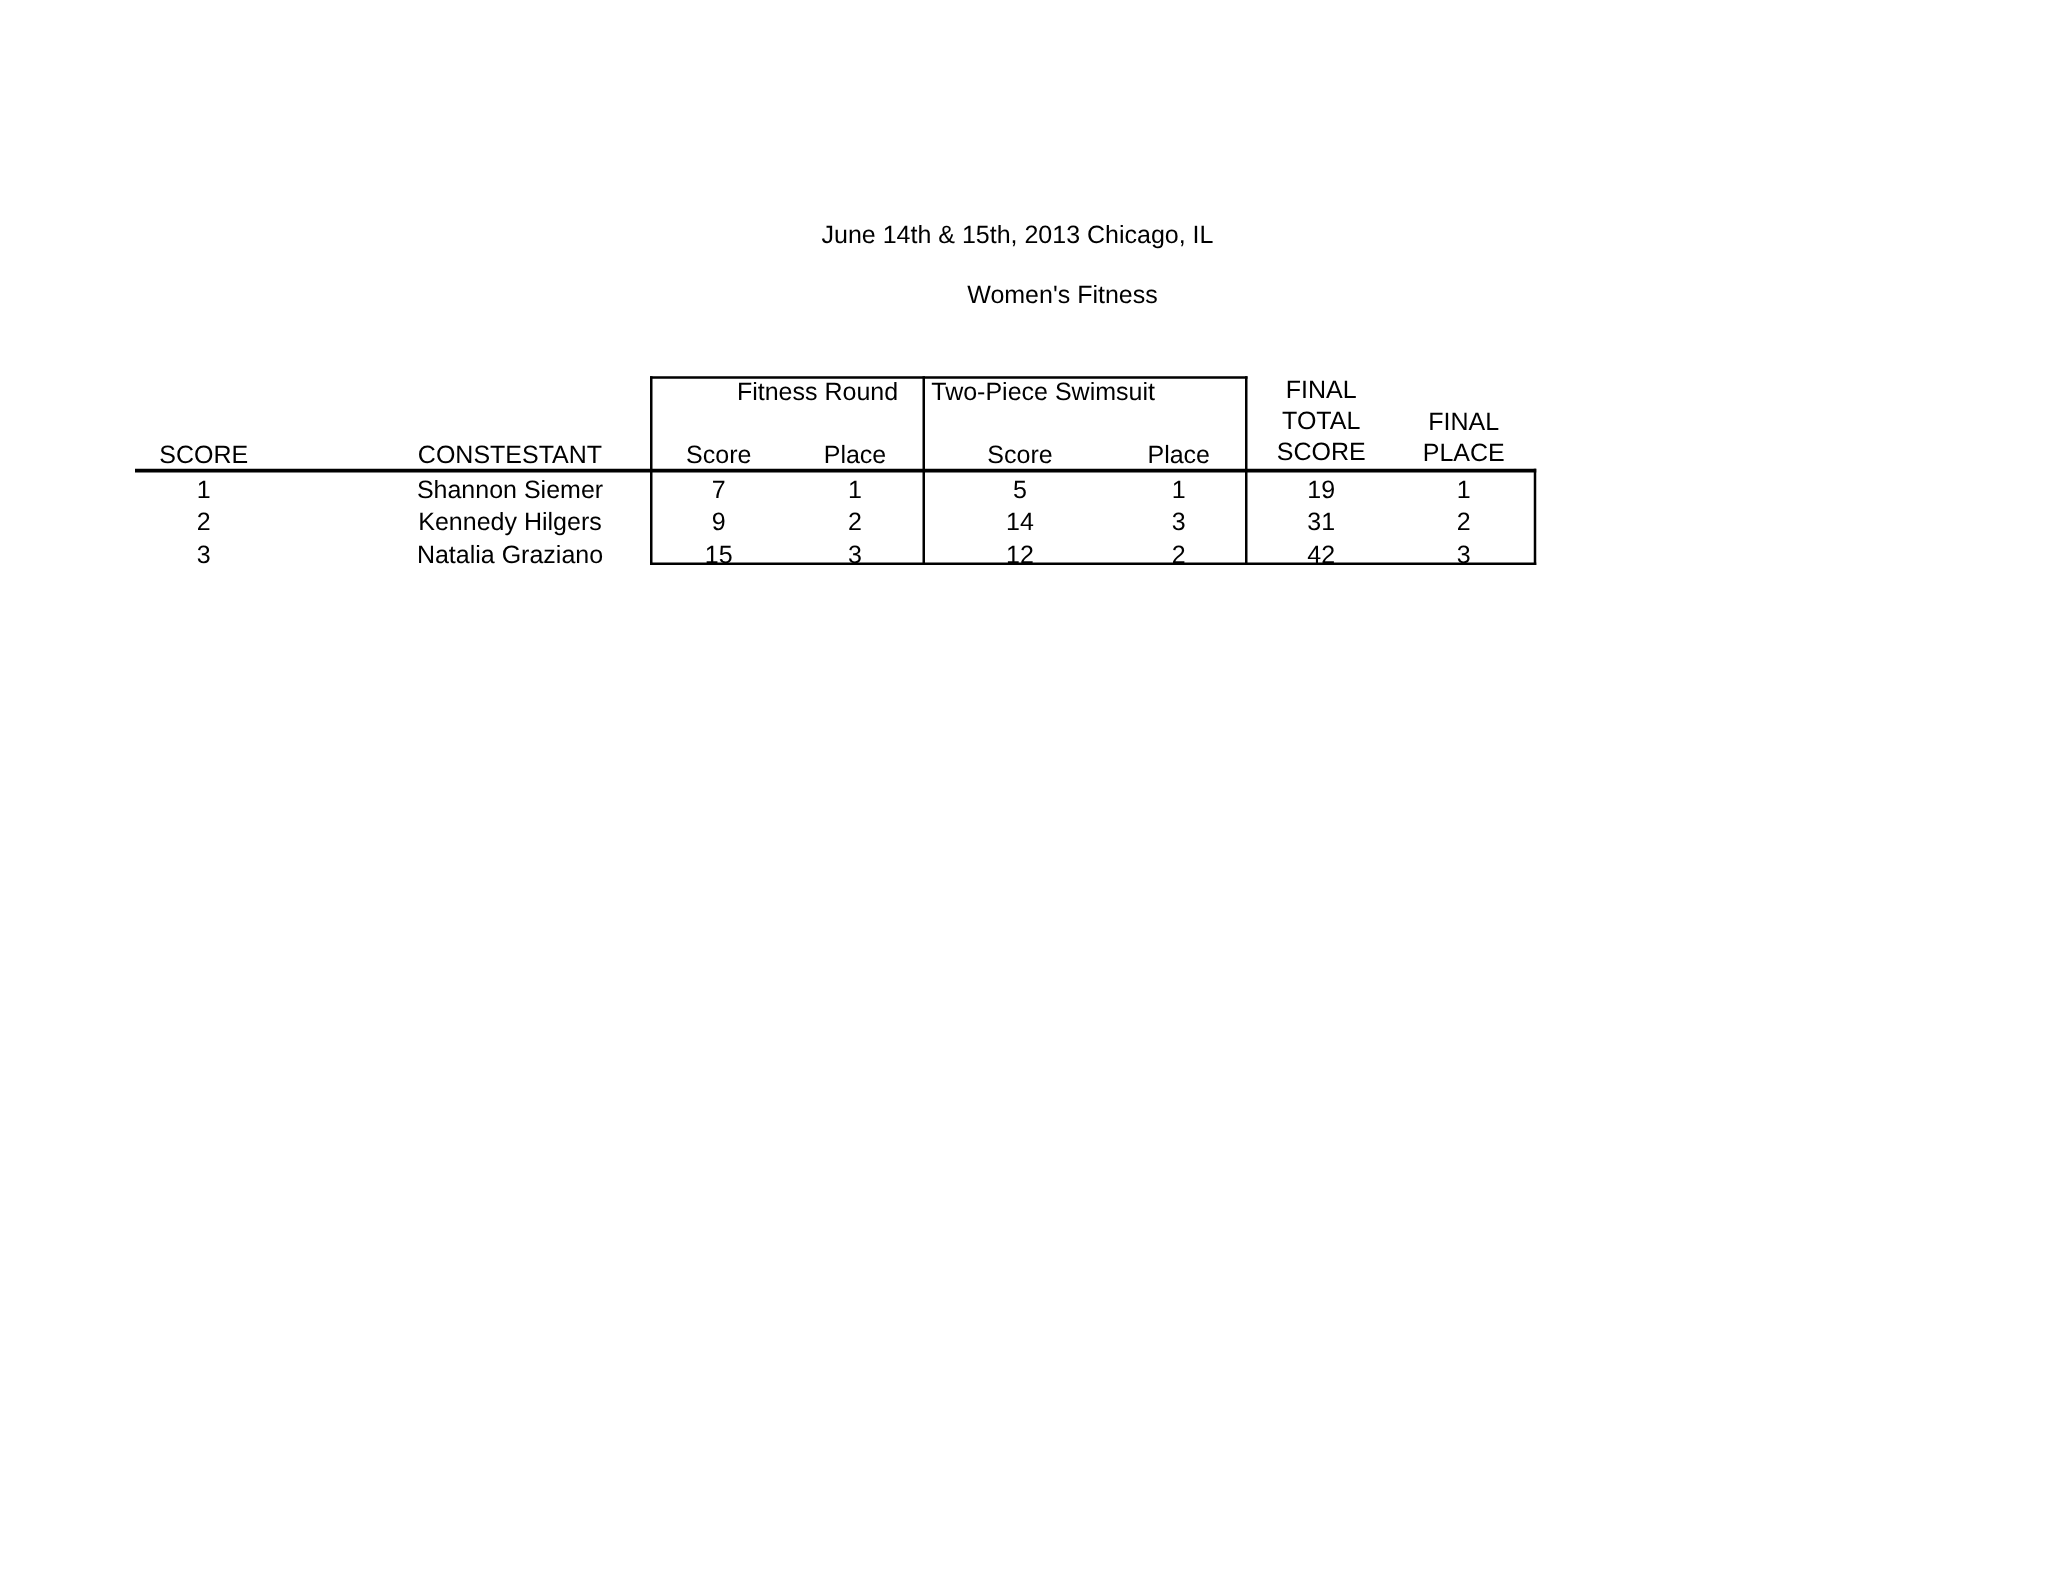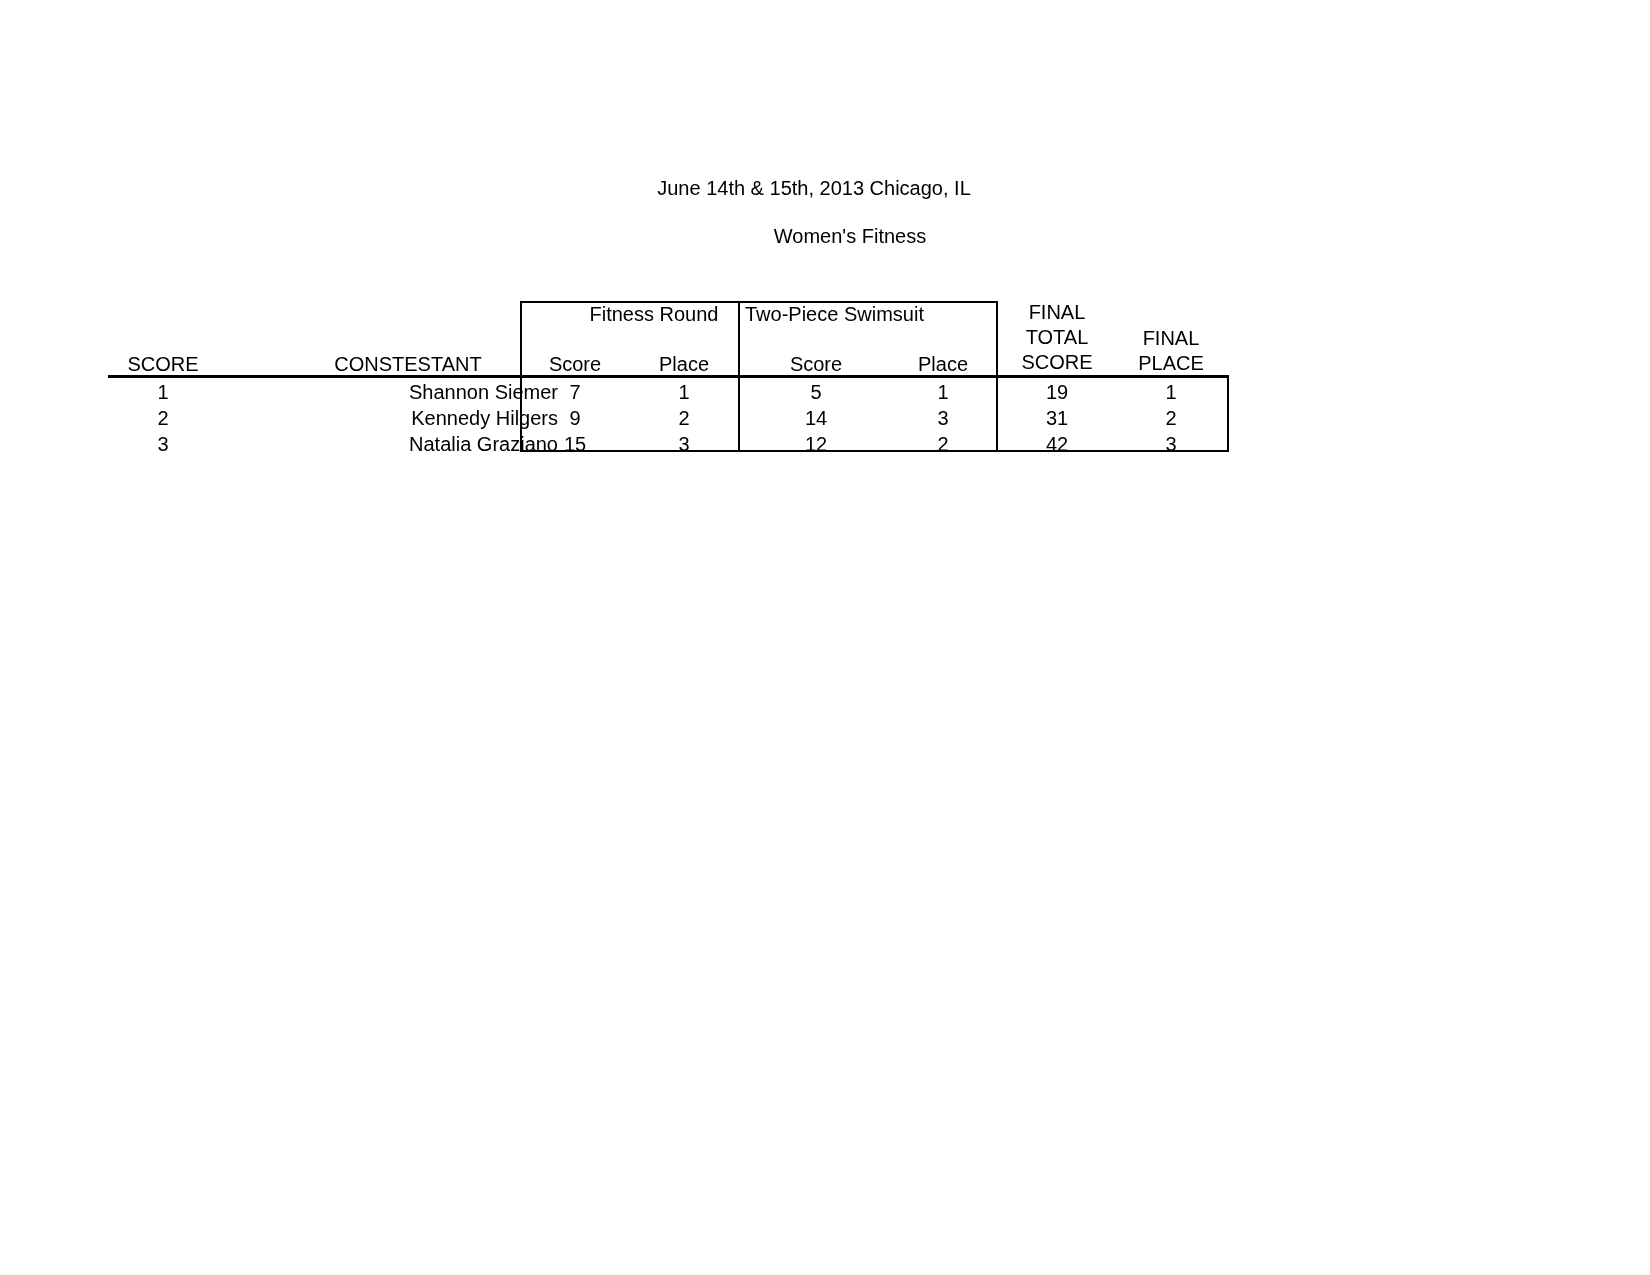--- a/index.html
+++ b/index.html
@@ -46,21 +46,21 @@
   
   .cell { position: absolute; text-align: center; height: 26px; line-height: 26px; white-space: nowrap; }
   .c-num  { left: 108px;  width: 110px; }
   .c-name { left: 218px;  width: 300px; margin-left: 40px; }
   .c-fs   { left: 522px;  width: 106px; }
   .c-fp   { left: 630px;  width: 108px; }
   .c-ss   { left: 741px;  width: 150px; }
   .c-sp   { left: 891px;  width: 104px; }
   .c-fts  { left: 998px;  width: 118px; }
   .c-fpl  { left: 1116px; width: 110px; }
-  .left   { text-align: right; }
+  .left   { text-align: center; }
 
   
   .ghdr  { top: 303px; line-height: 22px; }
   .g-fit { left: 522px; width: 216px; text-align: center; position: absolute; white-space: nowrap; margin-left: 24px; }
   .g-swm { left: 745px; width: 260px; text-align: left; position: absolute; white-space: nowrap; }
   .hdr   { top: 351px; }
   .hdr3  { top: 300px; height: 75px; line-height: 25px; white-space: pre-line; }
   .hdr2  { top: 326px; height: 50px; line-height: 25px; white-space: pre-line; }
 
   

